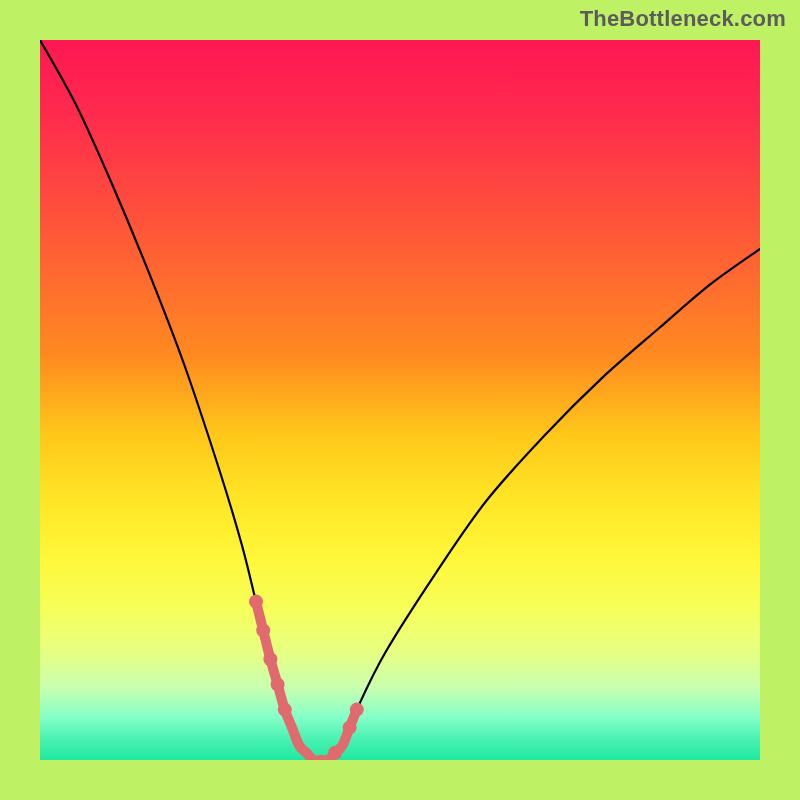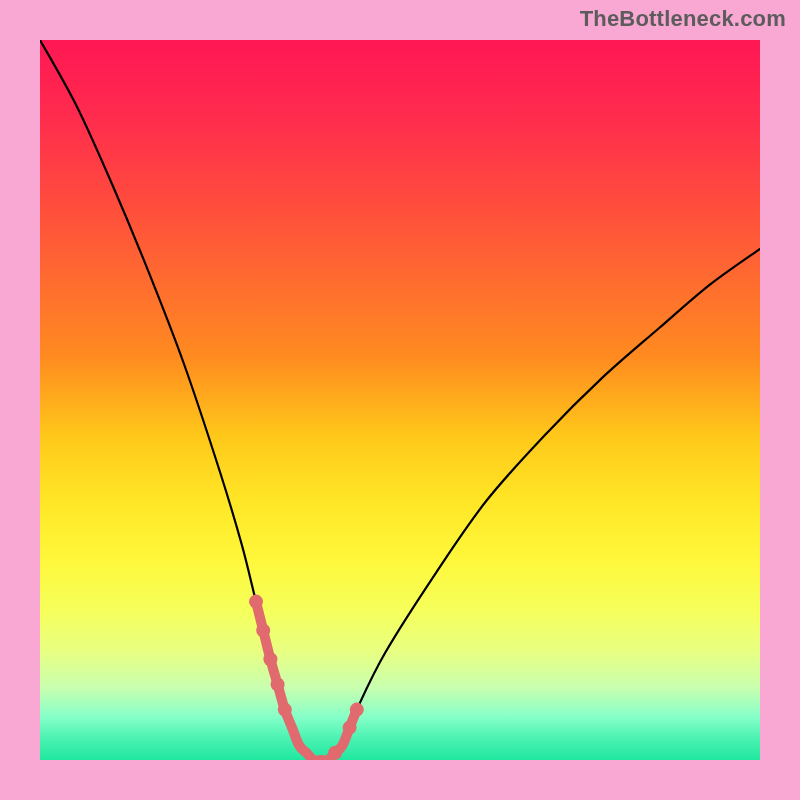--- a/index.html
+++ b/index.html
@@ -8,21 +8,21 @@
     width: 800px;
     height: 800px;
     overflow: hidden;
     background: #fff;
     font-family: Arial, Helvetica, sans-serif;
   }
   .frame {
     position: relative;
     width: 800px;
     height: 800px;
-    background: #f9a8d4;
+    background: #bef264;
   }
   .watermark {
     position: absolute;
     top: 6px;
     right: 14px;
     color: #5c5c5c;
     font-size: 22px;
     font-weight: 600;
     letter-spacing: 0.2px;
     z-index: 50;

